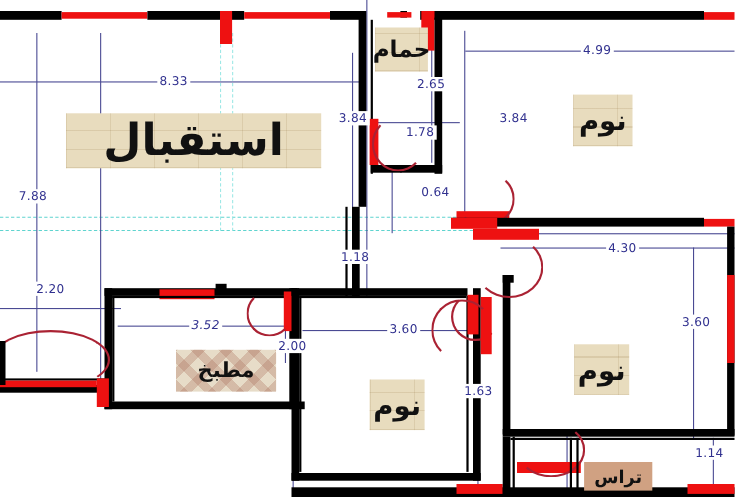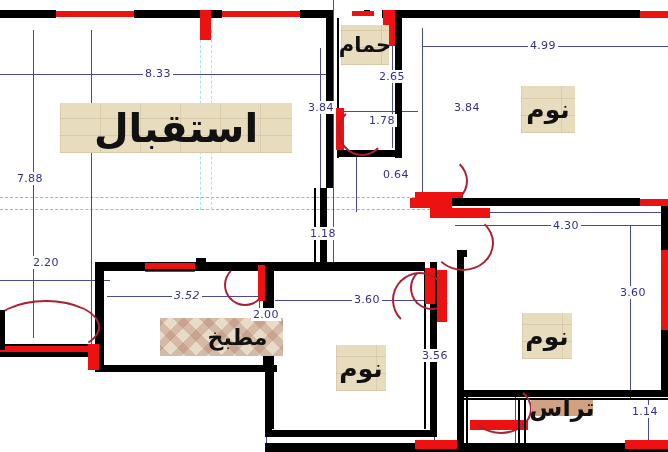--- a/index.html
+++ b/index.html
@@ -213,47 +213,47 @@
   </div>
 
   <div class="roomlabel lbl-sand" style="left:60px;top:103px;width:232px;height:50px;font-size:40px;">
     <span>استقبال</span>
   </div>
 
   <div class="roomlabel lbl-sand" style="left:521px;top:86px;width:54px;height:47px;font-size:25px;">
     <span>نوم</span>
   </div>
 
-  <div class="roomlabel lbl-tile" style="left:160px;top:318px;width:91px;height:38px;font-size:22px;padding-left:32px;">
+  <div class="roomlabel lbl-tile" style="left:160px;top:318px;width:91px;height:38px;font-size:19px;">
     <span>مطبخ</span>
   </div>
 
   <div class="roomlabel lbl-sand" style="left:336px;top:345px;width:50px;height:46px;font-size:25px;">
     <span>نوم</span>
   </div>
 
   <div class="roomlabel lbl-sand" style="left:522px;top:313px;width:50px;height:46px;font-size:25px;">
     <span>نوم</span>
   </div>
 
-  <div class="roomlabel lbl-terra" style="left:531px;top:400px;width:62px;height:16px;font-size:24px;">
+  <div class="roomlabel lbl-terra" style="left:531px;top:420px;width:62px;height:26px;font-size:16px;">
     <span>تراس</span>
   </div>
 
   <div class="dimtext" style="left:143px;top:67px;"><span>8.33</span></div>
   <div class="dimtext" style="left:15px;top:172px;"><span>7.88</span></div>
   <div class="dimtext" style="left:528px;top:39px;"><span>4.99</span></div>
   <div class="dimtext" style="left:306px;top:101px;"><span>3.84</span></div>
   <div class="dimtext" style="left:452px;top:101px;"><span>3.84</span></div>
   <div class="dimtext" style="left:377px;top:70px;"><span>2.65</span></div>
   <div class="dimtext" style="left:367px;top:114px;"><span>1.78</span></div>
   <div class="dimtext" style="left:381px;top:168px;"><span>0.64</span></div>
   <div class="dimtext" style="left:308px;top:227px;"><span>1.18</span></div>
   <div class="dimtext" style="left:551px;top:219px;"><span>4.30</span></div>
   <div class="dimtext" style="left:618px;top:286px;"><span>3.60</span></div>
   <div class="dimtext" style="left:31px;top:256px;"><span>2.20</span></div>
   <div class="dimtext" style="left:172px;top:289px;font-style:italic;"><span>3.52</span></div>
   <div class="dimtext" style="left:240px;top:308px;margin-left:11px;"><span>2.00</span></div>
   <div class="dimtext" style="left:352px;top:293px;"><span>3.60</span></div>
-  <div class="dimtext" style="left:420px;top:349px;"><span>3.56</span></div>
+  <div class="dimtext" style="left:420px;top:349px;"><span>1.63</span></div>
   <div class="dimtext" style="left:630px;top:405px;"><span>1.14</span></div>
 
 </div>
 
 </body></html>

